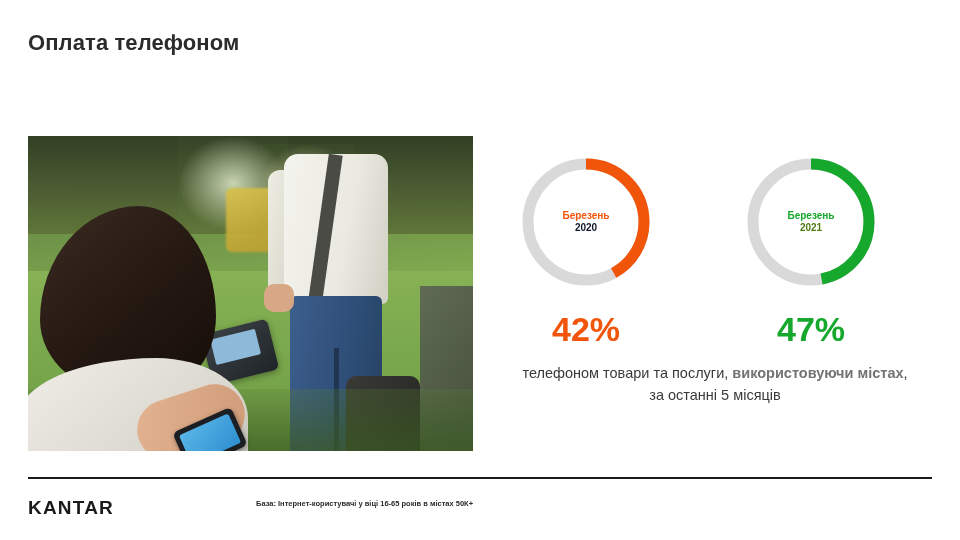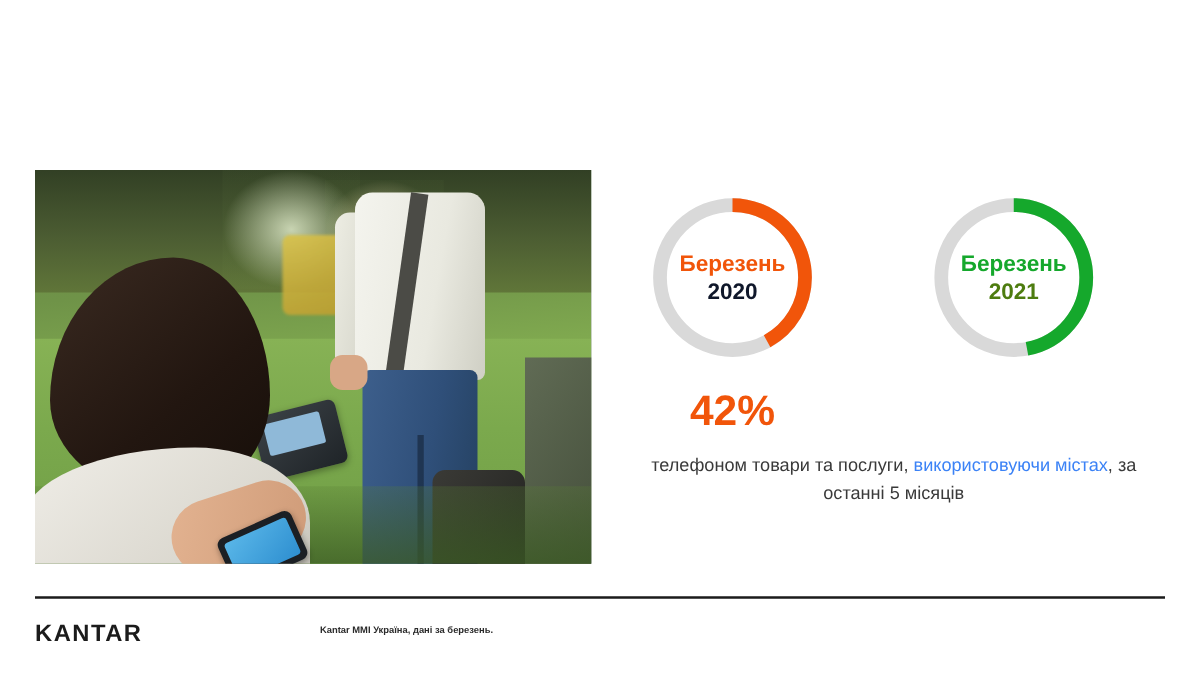--- a/index.html
+++ b/index.html
@@ -197,21 +197,21 @@
   .donut svg {
     display: block;
   }
   .donut-label {
     position: absolute;
     inset: 0;
     display: flex;
     flex-direction: column;
     align-items: center;
     justify-content: center;
-    font-size: 18px;
+    font-size: 10px;
     font-weight: bold;
     line-height: 1.25;
     text-align: right;
   }
   .donut-pct {
     margin-top: 22px;
     text-align: center;
     font-size: 34px;
     font-weight: bold;
     width: 132px;
@@ -225,22 +225,22 @@
     position: absolute;
     left: 515px;
     top: 362px;
     width: 400px;
     font-size: 14.5px;
     color: #3a3a3a;
     line-height: 1.55;
     text-align: center;
   }
   .caption .hl {
-    color: #3b82f6;
-    font-weight: normal;
+    color: #737373;
+    font-weight: bold;
   }
 
   
   .footer-rule {
     position: absolute;
     left: 28px;
     top: 477px;
     width: 904px;
     height: 2px;
     background: #1b1b1b;
@@ -262,20 +262,21 @@
     color: #2b2b2b;
     line-height: 1.5;
     font-weight: bold;
   }
 </style>
 </head>
 <body>
 
 <div class="slide">
 
+  <div class="slide-title">Оплата телефоном</div>
 
   <div class="photo">
     <div class="photo-inner">
       <div class="ph-bg"></div>
       <div class="ph-topdark"></div>
       <div class="ph-blur1"></div>
       <div class="ph-blur2"></div>
       <div class="ph-yellow"></div>
       <div class="ph-grass"></div>
       <div class="ph-bench"></div>
@@ -319,25 +320,26 @@
     <div class="donut">
       <svg width="132" height="132" viewBox="0 0 132 132">
         <circle cx="66" cy="66" r="58" fill="none" stroke="#d9d9d9" stroke-width="11"></circle>
         <circle class="arc" id="arc-2021" cx="66" cy="66" r="58" fill="none" stroke="#15a82c" stroke-width="11" stroke-linecap="butt" transform="rotate(-90 66 66)" stroke-dasharray="171.2796314737155 193.1451163427005" stroke-dashoffset="0"></circle>
       </svg>
       <div class="donut-label">
         <span style="color:#15a82c">Березень</span>
         <span style="color:#4d7c0f">2021</span>
       </div>
     </div>
+    <div class="donut-pct" style="color:#15a82c">47%</div>
   </div>
 
   <div class="caption">
     <span>телефоном товари та послуги, </span><span class="hl">використовуючи</span><span> </span><span class="hl">містах</span><span>, за останні 5 місяців</span>
   </div>
 
   <div class="footer-rule"></div>
   <div class="kantar">KANTAR</div>
   <div class="source">
-    <div>Kantar MMI Україна, дані за березень.</div>
+    <div>База: Інтернет-користувачі у віці 16-65 років в містах 50К+</div>
   </div>
 
 </div>
 
 </body></html>

